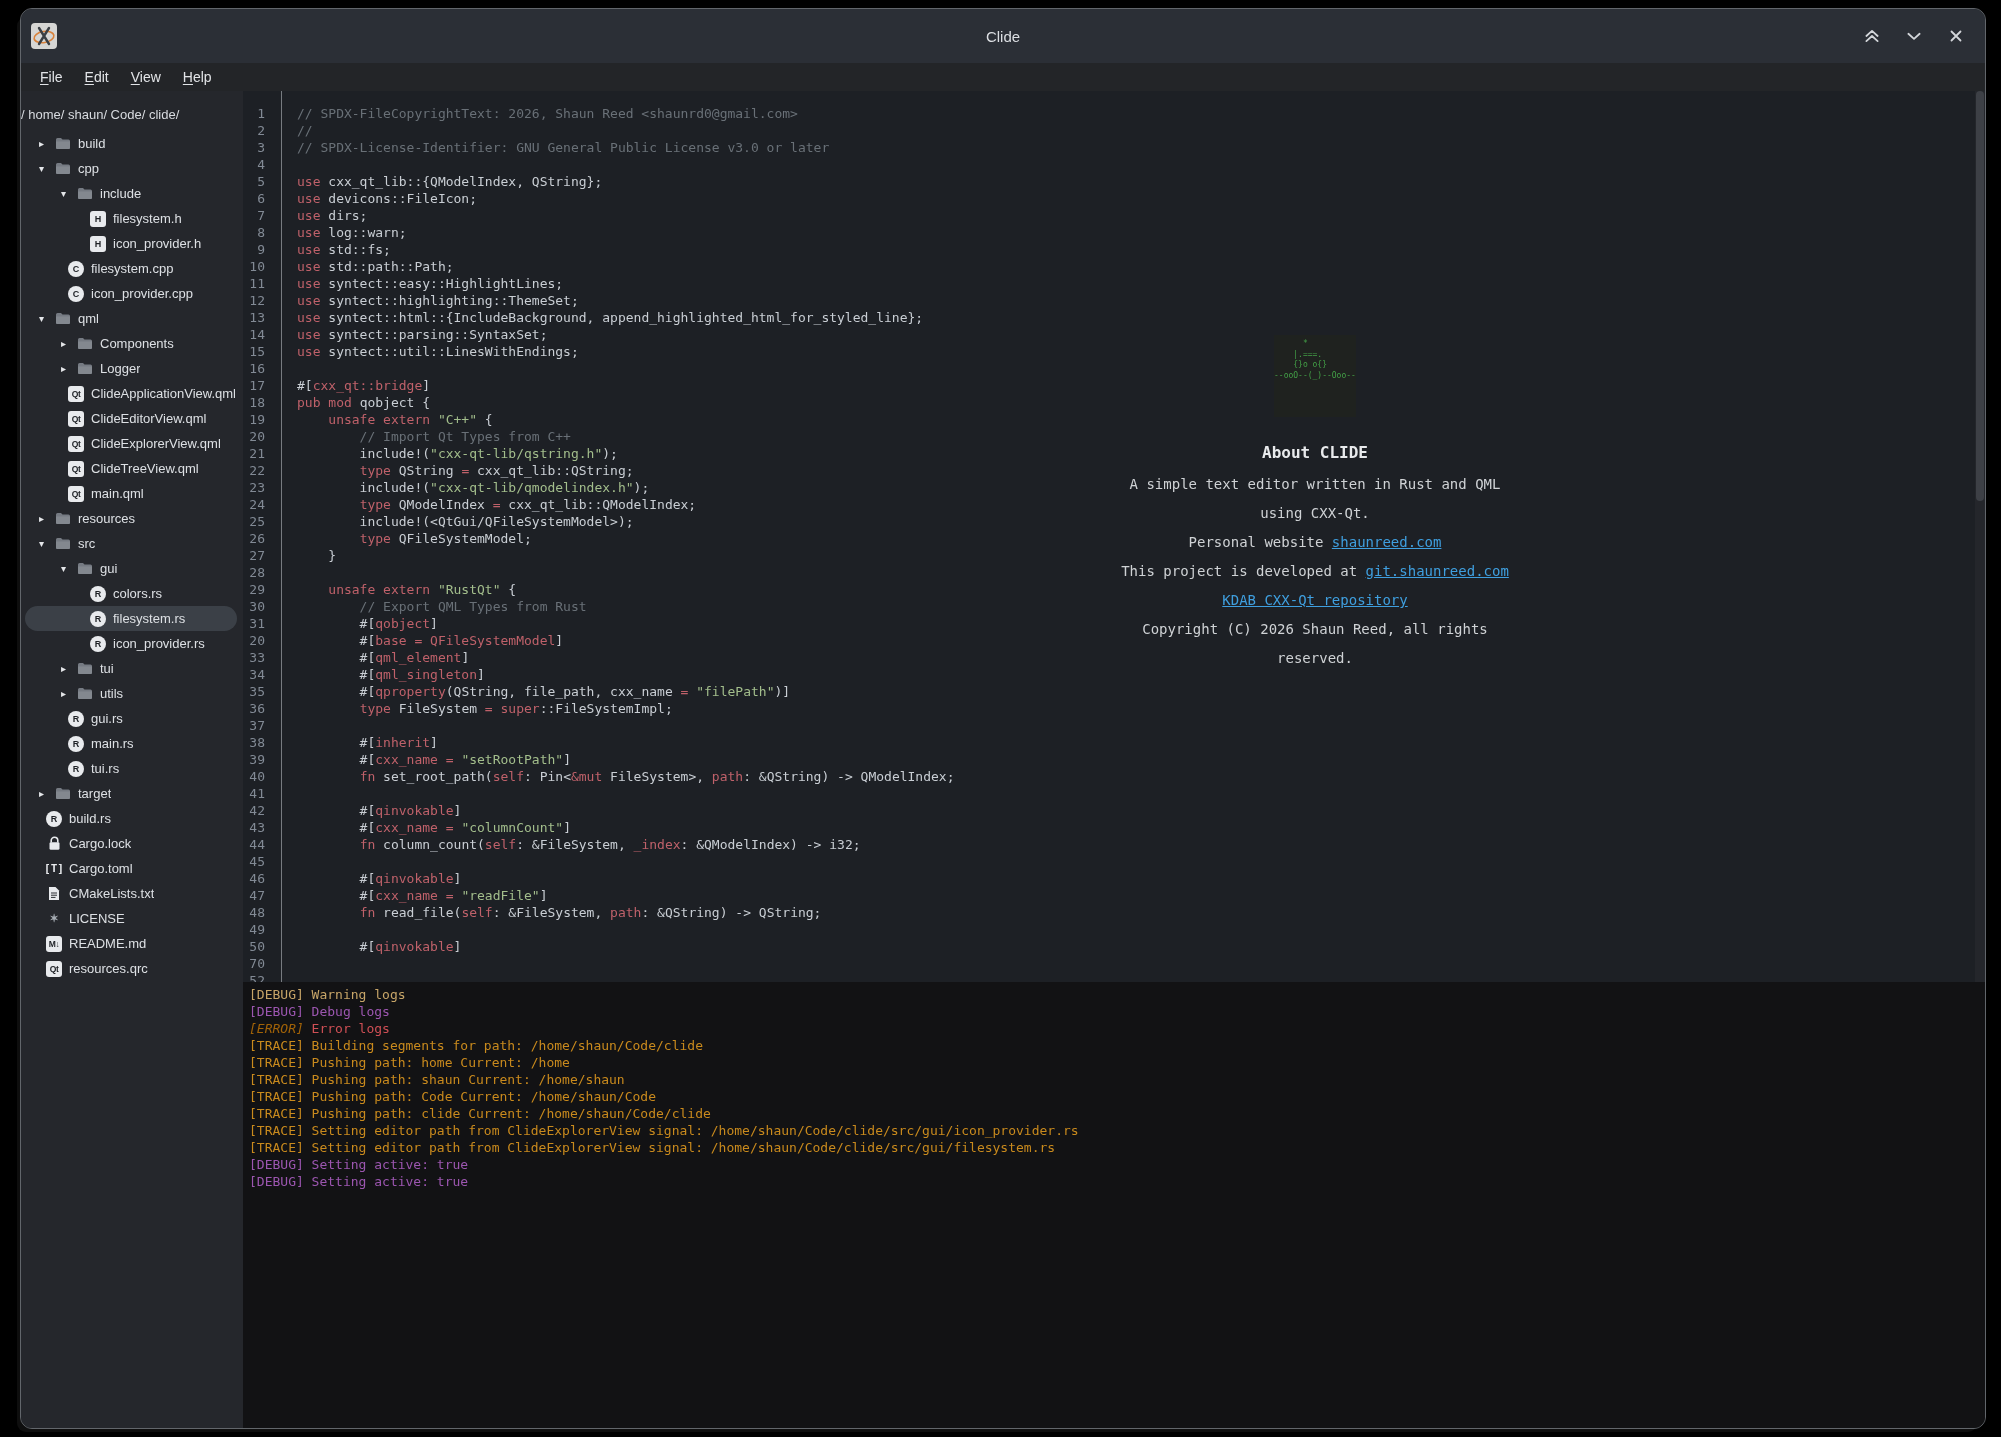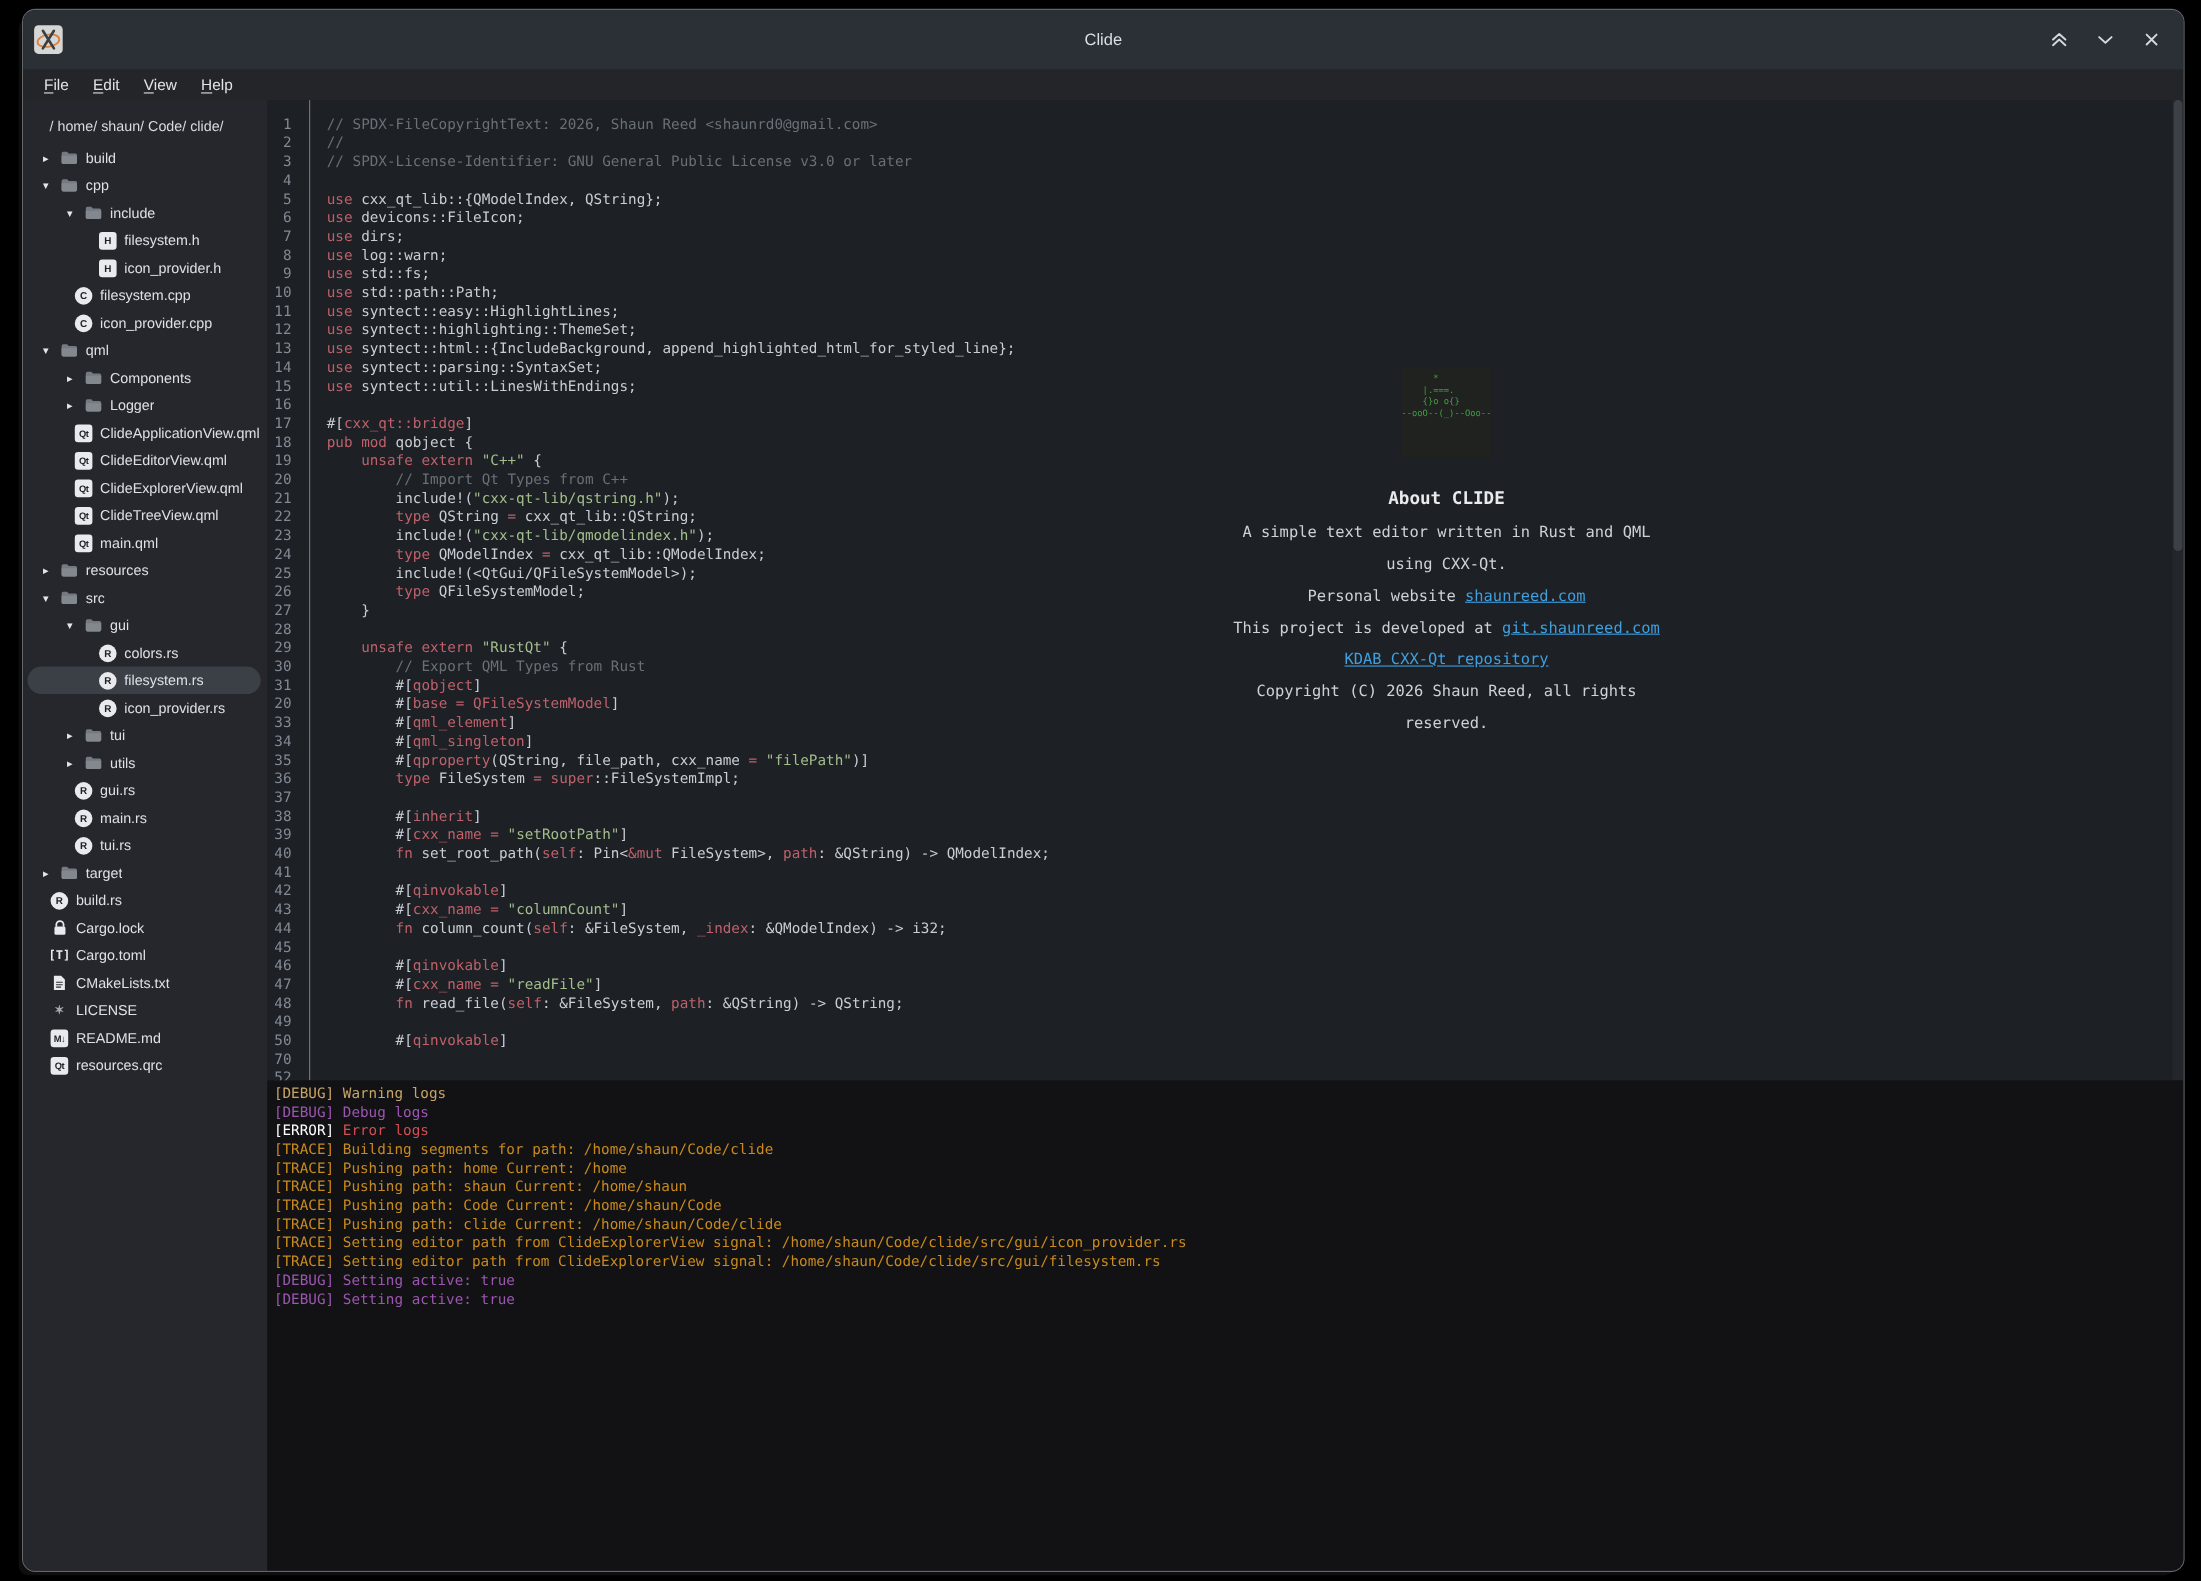--- a/index.html
+++ b/index.html
@@ -25,21 +25,21 @@
              padding-left:10px; gap:4px; flex:0 0 auto; }
   .menu-item { color:#e2e4e7; font-size:14px; padding:2px 9px; border-radius:3px; }
   .menu-item u { text-decoration:underline; text-underline-offset:2px; }
 
   
   .content { flex:1; display:flex; min-height:0; }
 
   
   .sidebar { width:222px; flex:0 0 auto; background:#25272c; padding-top:12px;
              overflow:hidden; }
-  .root-path { color:#d8dbe0; font-size:13px; padding-left:24px; height:28px;
+  .root-path { color:#d8dbe0; font-size:13px; height:28px;
                line-height:24px; white-space:nowrap; }
   .trow { height:25px; display:flex; align-items:center; white-space:nowrap;
           overflow:hidden; border-radius:13px; margin:0 6px 0 4px; color:#dde0e4;
           font-size:13px; cursor:default; }
   .trow.sel { background:#3b4047; }
   .arrow { width:16px; flex:0 0 auple; flex:0 0 16px; color:#e4e6e9; font-size:10px; text-align:left; }
   .fspace { flex:0 0 7px; }
   .ticon { flex:0 0 16px; width:16px; height:16px; margin-right:7px; display:inline-flex;
            align-items:center; justify-content:center; font-weight:bold; color:#1d2025; }
   .ticon.h, .ticon.qt, .ticon.md { background:#e8eaed; border-radius:3px; font-size:9px; }
@@ -495,21 +495,21 @@
         </div>
 
         <div class="vscroll">
           <div class="vthumb"></div>
         </div>
       </div>
 
       <div class="logpanel" id="logpanel">
           <div class="logline"><span style="color: rgb(199, 165, 104);">[DEBUG]</span><span style="color: rgb(199, 165, 104);"> Warning logs</span></div>
           <div class="logline"><span style="color: rgb(156, 86, 176);">[DEBUG]</span><span style="color: rgb(156, 86, 176);"> Debug logs</span></div>
-          <div class="logline"><span style="color: #ffffff;">[ERROR]</span><span style="color: rgb(207, 79, 85);"> Error logs</span></div>
+          <div class="logline"><span style="color: #a16207; font-style: italic;">[ERROR]</span><span style="color: rgb(207, 79, 85);"> Error logs</span></div>
           <div class="logline"><span style="color: rgb(201, 138, 29);">[TRACE]</span><span style="color: rgb(201, 138, 29);"> Building segments for path: /home/shaun/Code/clide</span></div>
           <div class="logline"><span style="color: rgb(201, 138, 29);">[TRACE]</span><span style="color: rgb(201, 138, 29);"> Pushing path: home Current: /home</span></div>
           <div class="logline"><span style="color: rgb(201, 138, 29);">[TRACE]</span><span style="color: rgb(201, 138, 29);"> Pushing path: shaun Current: /home/shaun</span></div>
           <div class="logline"><span style="color: rgb(201, 138, 29);">[TRACE]</span><span style="color: rgb(201, 138, 29);"> Pushing path: Code Current: /home/shaun/Code</span></div>
           <div class="logline"><span style="color: rgb(201, 138, 29);">[TRACE]</span><span style="color: rgb(201, 138, 29);"> Pushing path: clide Current: /home/shaun/Code/clide</span></div>
           <div class="logline"><span style="color: rgb(201, 138, 29);">[TRACE]</span><span style="color: rgb(201, 138, 29);"> Setting editor path from ClideExplorerView signal: /home/shaun/Code/clide/src/gui/icon_provider.rs</span></div>
           <div class="logline"><span style="color: rgb(201, 138, 29);">[TRACE]</span><span style="color: rgb(201, 138, 29);"> Setting editor path from ClideExplorerView signal: /home/shaun/Code/clide/src/gui/filesystem.rs</span></div>
           <div class="logline"><span style="color: rgb(156, 86, 176);">[DEBUG]</span><span style="color: rgb(156, 86, 176);"> Setting active: true</span></div>
           <div class="logline"><span style="color: rgb(156, 86, 176);">[DEBUG]</span><span style="color: rgb(156, 86, 176);"> Setting active: true</span></div>
         </div>

